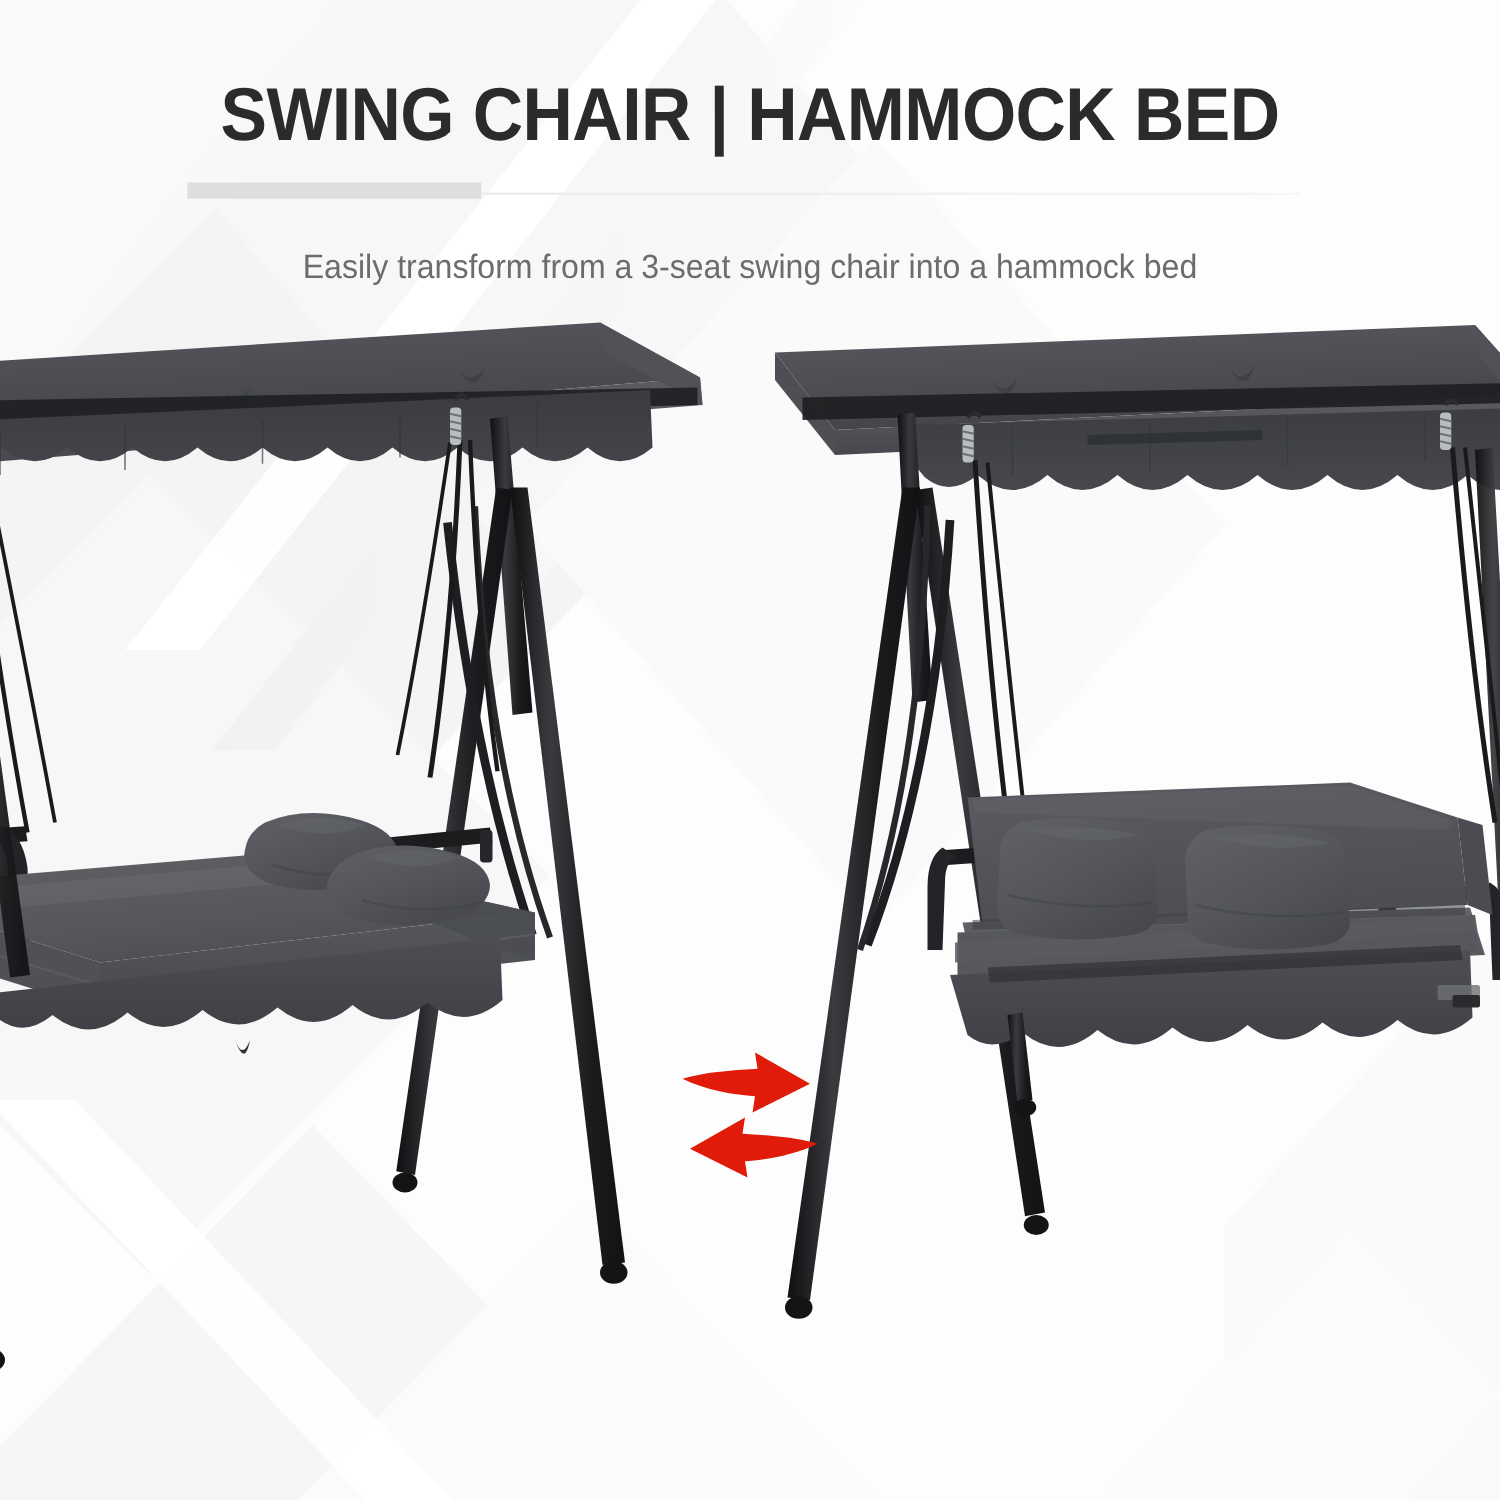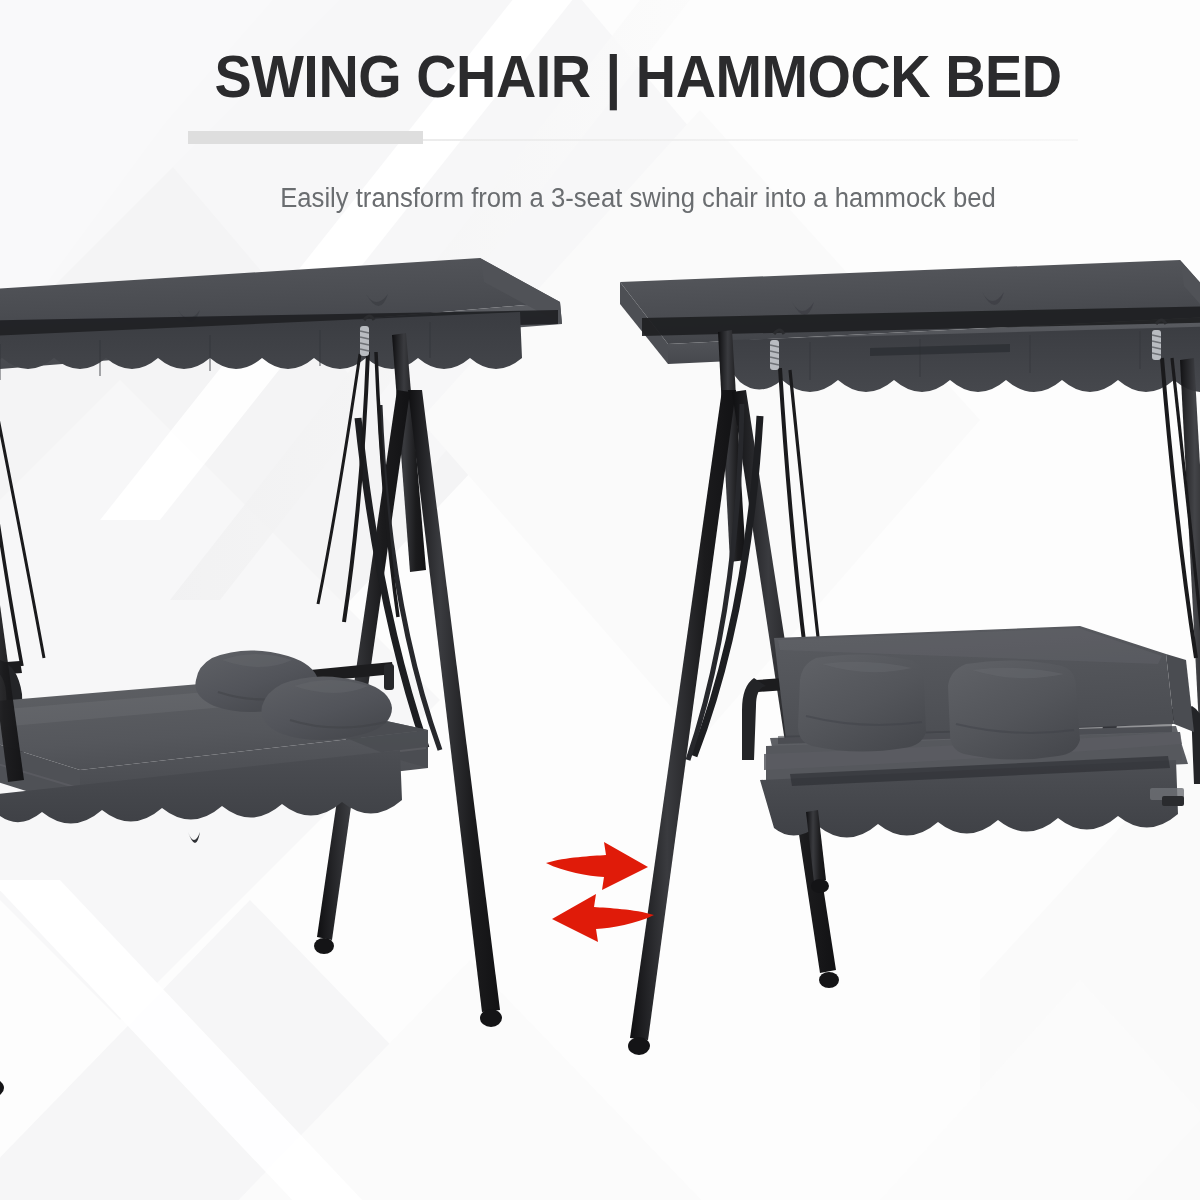--- a/index.html
+++ b/index.html
@@ -20,24 +20,23 @@
   
   #bg-pattern {
     position: absolute; inset: 0;
     overflow: hidden;
     pointer-events: none;
   }
   #bg-pattern svg { display: block; width: 1200px; height: 1200px; }
 
   
   #header {
-    position: absolute; left: 0; top: 0;
+    position: absolute; left: 0; top: 15px;
     width: 955px; height: 240px;
     z-index: 5;
-    margin-left: 38px;
   }
   #title {
     position: absolute; left: 0; top: 45px;
     width: 1200px;
     text-align: center;
     font-size: 60px;
     font-weight: 700;
     letter-spacing: -0.5px;
     color: #2b2b2d;
     line-height: 1.05;

